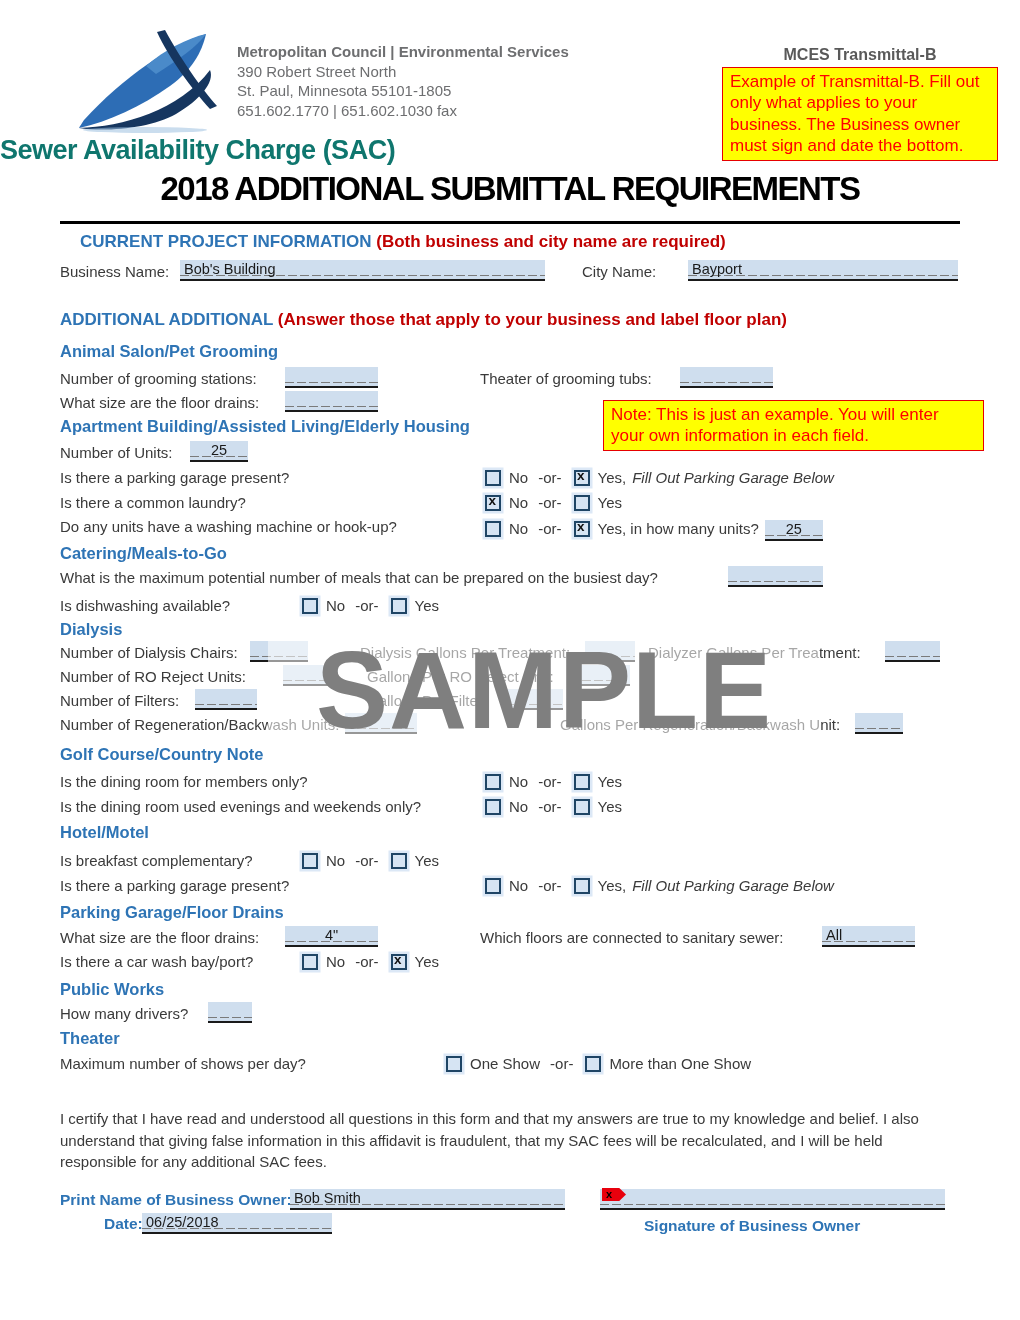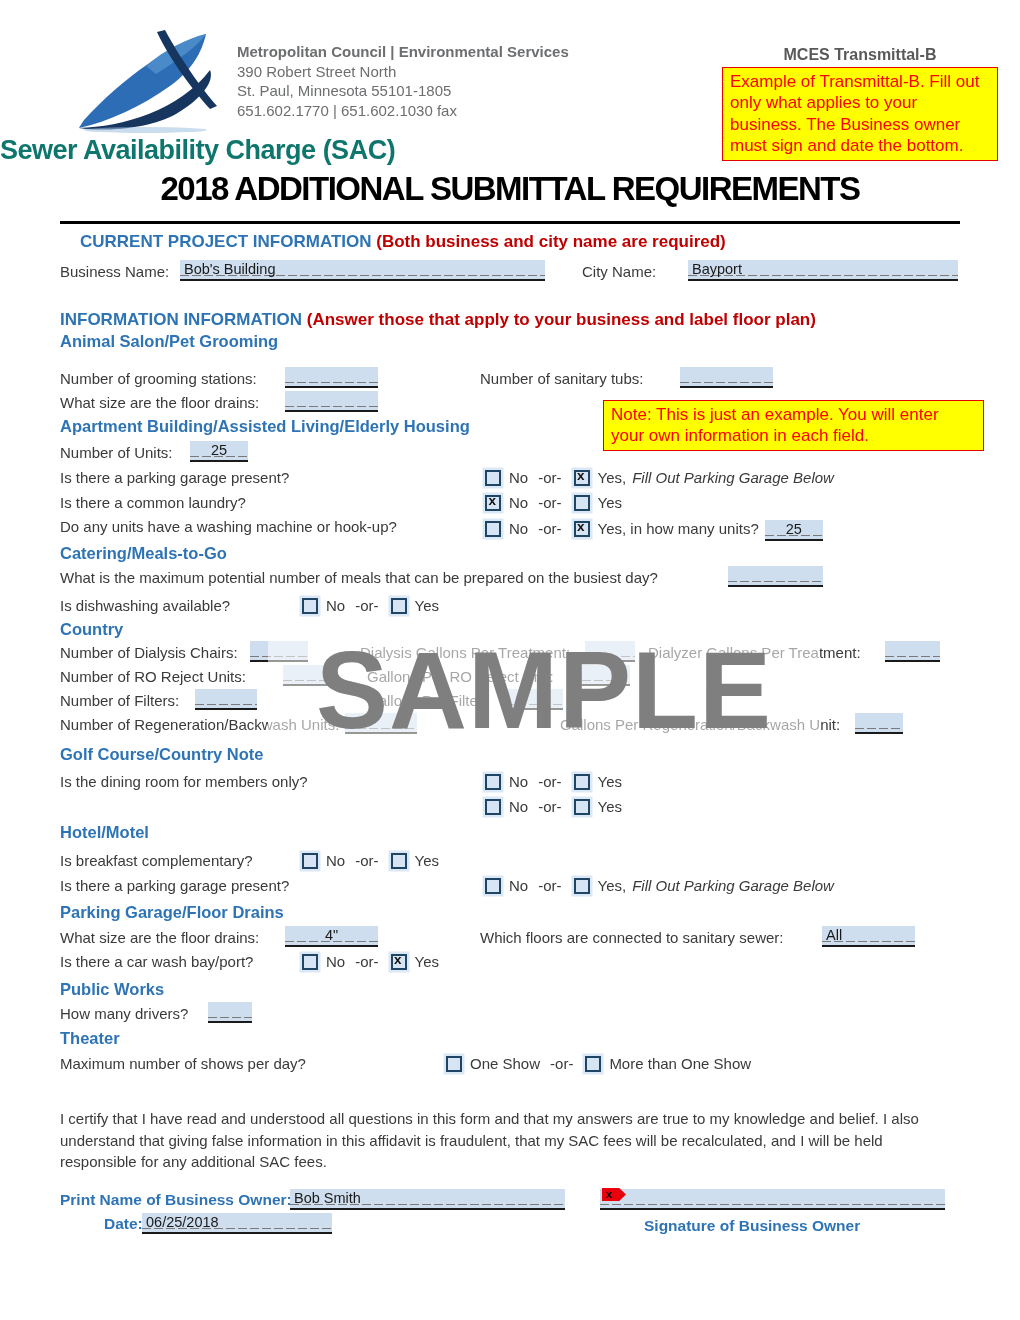--- a/index.html
+++ b/index.html
@@ -87,29 +87,29 @@
     <span class="note">(Both business and city name are required)</span>
   </div>
   <div class="row" style="top:263px;">
     <span class="lbl">Business Name:</span>
     <span class="field" style="left:120px;width:365px;">Bob's Building</span>
     <span class="at" style="left:510px;margin-left:12px;">City Name:</span>
     <span class="field" style="left:628px;width:270px;">Bayport</span>
   </div>
 
   <div class="abs sech" style="left:60px;top:310px;">
-    <span class="main">INFORMATION INFORMATION</span>
+    <span class="main">ADDITIONAL ADDITIONAL</span>
     <span class="note">(Answer those that apply to your business and label floor plan)</span>
   </div>
 
-  <div class="abs blueh" style="left:60px;top:332px;">Animal Salon/Pet Grooming</div>
+  <div class="abs blueh" style="left:60px;top:342px;">Animal Salon/Pet Grooming</div>
   <div class="row" style="top:370px;">
     <span class="lbl">Number of grooming stations:</span>
     <span class="field" style="left:225px;width:93px;"></span>
-    <span class="at" style="left:420px;">Number of sanitary tubs:</span>
+    <span class="at" style="left:420px;">Theater of grooming tubs:</span>
     <span class="field" style="left:620px;width:93px;"></span>
   </div>
   <div class="row" style="top:394px;">
     <span class="lbl">What size are the floor drains:</span>
     <span class="field" style="left:225px;width:93px;"></span>
   </div>
 
   <div class="abs blueh" style="left:60px;top:417px;">Apartment Building/Assisted Living/Elderly Housing</div>
   <div class="row" style="top:444px;">
     <span class="lbl">Number of Units:</span>
@@ -159,21 +159,21 @@
     <span class="lbl">Is dishwashing available?</span>
     <span class="cbgroup" style="left:240px;">
       <span class="cb"></span>
       <span class="opt">No</span>
       <span class="or">-or-</span>
       <span class="cb"></span>
       <span class="opt">Yes</span>
     </span>
   </div>
 
-  <div class="abs blueh" style="left:60px;top:620px;">Country</div>
+  <div class="abs blueh" style="left:60px;top:620px;">Dialysis</div>
   <div class="row" style="top:644px;">
     <span class="lbl">Number of Dialysis Chairs:</span>
     <span class="field" style="left:190px;width:58px;"></span>
     <span class="at" style="left:300px;">Dialysis Gallons Per Treatment:</span>
     <span class="field" style="left:525px;width:50px;"></span>
     <span class="at" style="left:588px;">Dialyzer Gallons Per Treatment:</span>
     <span class="field" style="left:825px;width:55px;"></span>
   </div>
   <div class="row" style="top:668px;">
     <span class="lbl">Number of RO Reject Units:</span>
@@ -203,20 +203,21 @@
     <span class="lbl">Is the dining room for members only?</span>
     <span class="cbgroup" style="left:423px;">
       <span class="cb"></span>
       <span class="opt">No</span>
       <span class="or">-or-</span>
       <span class="cb"></span>
       <span class="opt">Yes</span>
     </span>
   </div>
   <div class="row" style="top:798px;">
+    <span class="lbl">Is the dining room used evenings and weekends only?</span>
     <span class="cbgroup" style="left:423px;">
       <span class="cb"></span>
       <span class="opt">No</span>
       <span class="or">-or-</span>
       <span class="cb"></span>
       <span class="opt">Yes</span>
     </span>
   </div>
 
   <div class="abs blueh" style="left:60px;top:823px;">Hotel/Motel</div>

